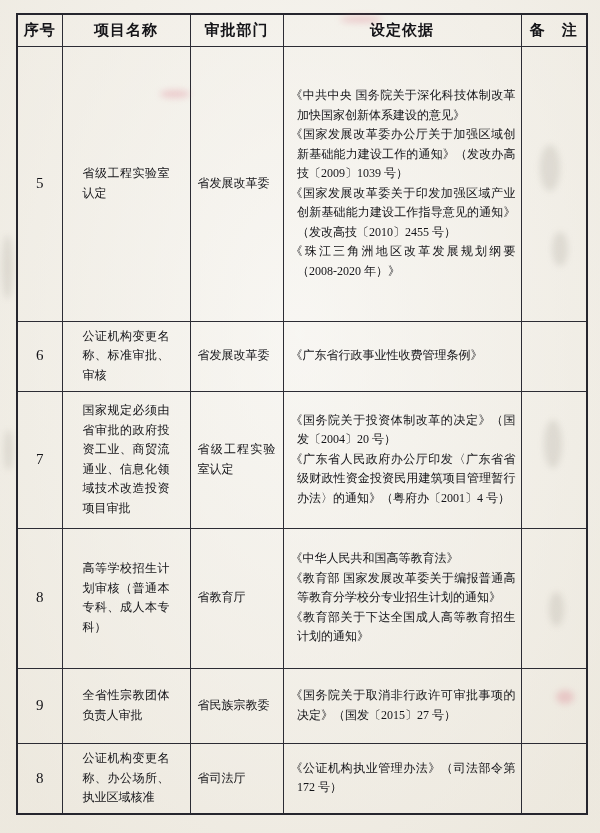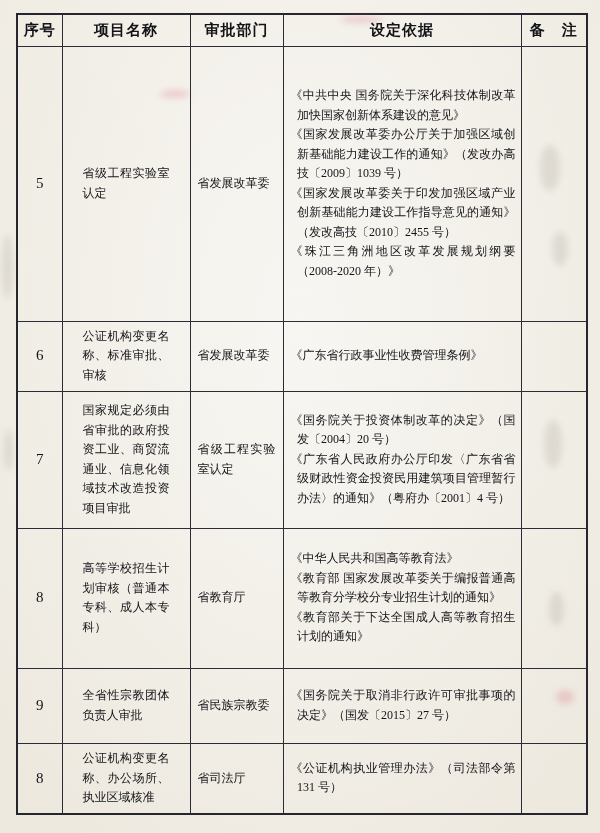--- a/index.html
+++ b/index.html
@@ -163,21 +163,21 @@
             <p class="basis-item">《国务院关于取消非行政许可审批事项的决定》（国发〔2015〕27 号）</p>
           </td>
       <td class="c-remark"></td>
     </tr>
 
     <tr>
       <td class="c-no">8</td>
       <td class="c-name">公证机构变更名称、办公场所、执业区域核准</td>
       <td class="c-dept">省司法厅</td>
       <td class="c-basis">
-            <p class="basis-item">《公证机构执业管理办法》（司法部令第 131 号）</p>
+            <p class="basis-item">《公证机构执业管理办法》（司法部令第 172 号）</p>
           </td>
       <td class="c-remark"></td>
     </tr>
   </tbody>
   </table>
 
   <div class="smudge s-gray" style="left:540px; top:145px; width:20px; height:46px;"></div>
   <div class="smudge s-gray" style="left:552px; top:232px; width:16px; height:34px;"></div>
   <div class="smudge s-gray" style="left:544px; top:420px; width:18px; height:48px;"></div>
   <div class="smudge s-gray" style="left:549px; top:592px; width:15px; height:34px;"></div>

